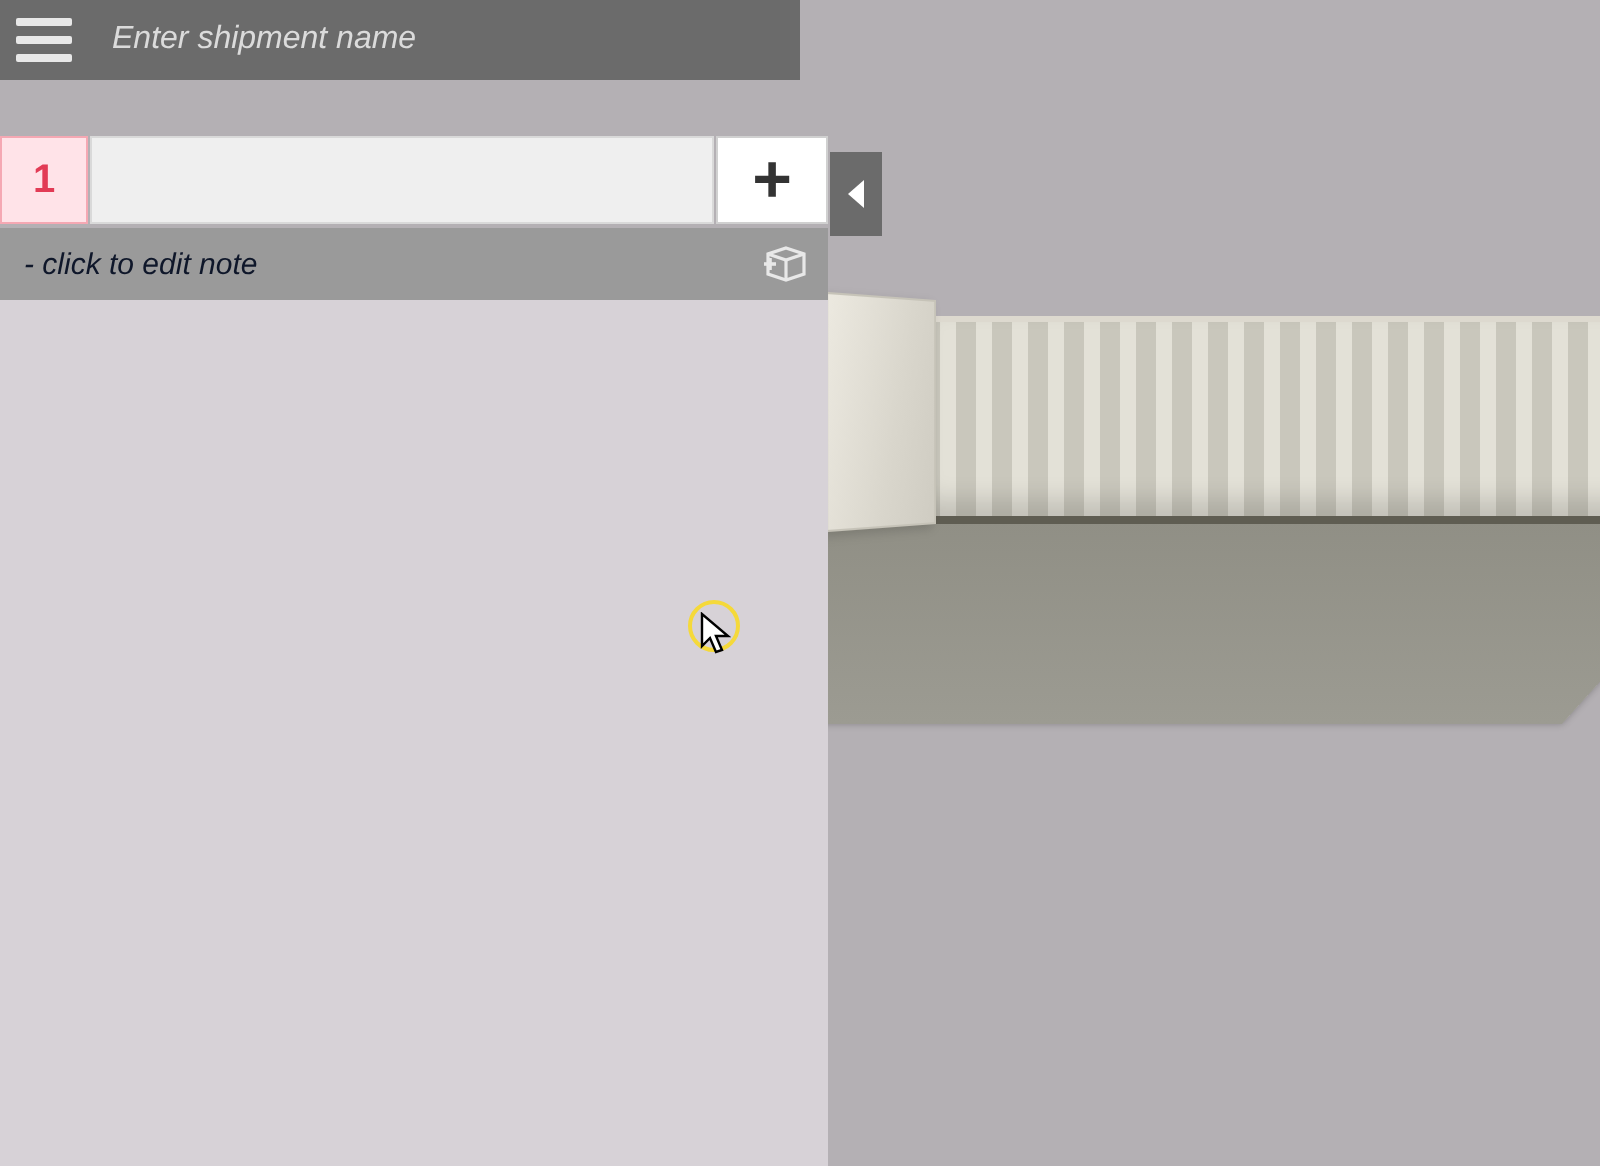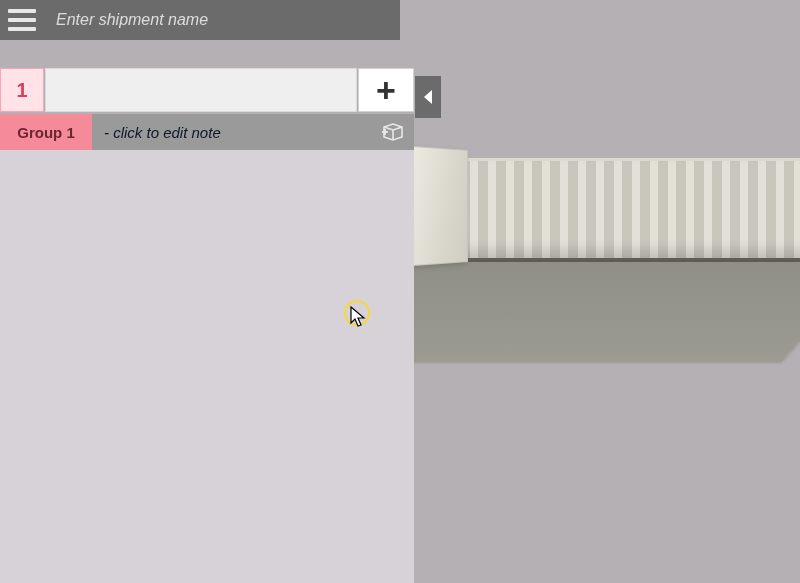--- a/index.html
+++ b/index.html
@@ -123,21 +123,20 @@
   <div class="add-btn">+</div>
 </div>
 
 <div class="collapse-handle">
   <svg width="14" height="18" viewBox="0 0 14 18">
     <polygon points="11,2 3,9 11,16" fill="#ffffff"></polygon>
   </svg>
 </div>
 
 <div class="grouprow">
-  <div class="group-label">Group 1</div>
   <div class="group-note">
     <span>- click to edit note</span>
     <span class="box-icon">
       <svg width="24" height="20" viewBox="0 0 24 20">
         <g fill="none" stroke="#e8e8e8" stroke-width="1.6">
           <polygon points="13,2 22,5 22,15 13,18 4,15 4,5"></polygon>
           <polyline points="4,5 13,8 22,5"></polyline>
           <line x1="13" y1="8" x2="13" y2="18"></line>
         </g>
         <g stroke="#e8e8e8" stroke-width="1.8">

